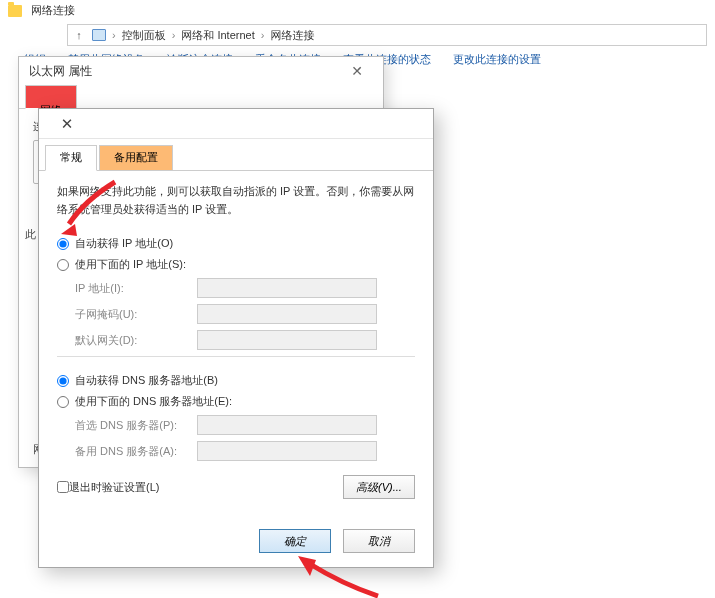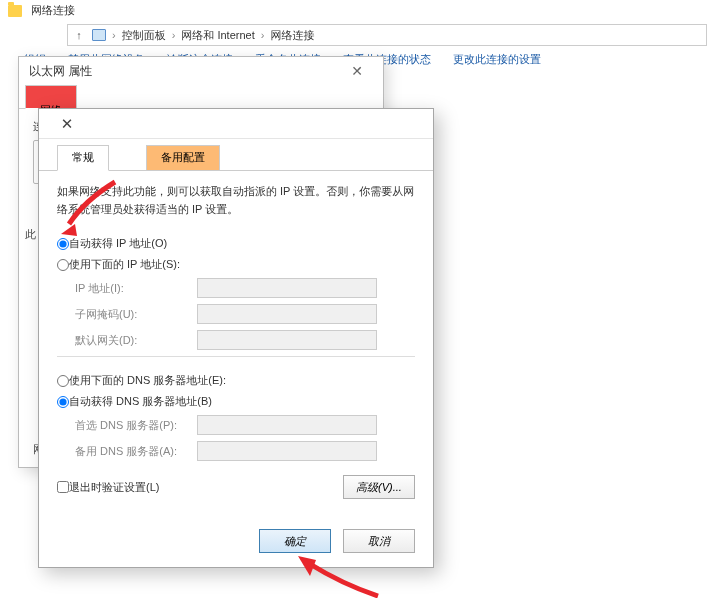--- a/index.html
+++ b/index.html
@@ -27,30 +27,30 @@
 .eth-body { padding:10px 14px; font-size:11px; color:#333; }
 .eth-connect-label { margin-bottom:6px; }
 .eth-connect-box { border:1px solid #bbb; height:44px; border-radius:2px; }
 .eth-side-letter { position:absolute; left:6px; top:170px; font-size:11px; color:#444; }
 .eth-items-label { position:absolute; left:14px; bottom:10px; font-size:11px; color:#444; }
 
 
 .ipv4-dialog { position:absolute; left:38px; top:108px; width:396px; height:460px; background:#fff; border:1px solid #a6a6a6; box-shadow:6px 6px 18px rgba(0,0,0,.22); }
 .ipv4-title { height:30px; display:flex; align-items:center; justify-content:space-between; padding:0 10px; font-size:12px; color:#222; border-bottom:1px solid #e5e5e5; }
 .ipv4-close { width:36px; height:24px; display:flex; align-items:center; justify-content:center; color:#444; font-size:15px; }
-.ipv4-tabs { height:26px; display:flex; padding-left:18px; margin-top:6px; border-bottom:1px solid #ccc;gap:35px; }
+.ipv4-tabs { height:26px; display:flex; padding-left:6px; margin-top:6px; border-bottom:1px solid #ccc; }
 .ipv4-tab { padding:4px 14px 3px; font-size:11px; border:1px solid #ccc; margin-right:2px; margin-bottom:-1px; background:#fdba74; }
 .ipv4-tab.active { background:#fff; border-bottom:1px solid #fff; }
 .ipv4-body { padding:12px 18px 10px; font-size:11px; color:#333; }
 .desc { line-height:1.6; margin-bottom:18px; }
 
 .group { border-top:1px solid #ddd; padding-top:10px; margin-top:6px; }
 .group.first { border-top:none; padding-top:0; margin-top:0; }
 
-.radio-row { display:flex; align-items:center; margin:6px 0 4px; }
+.radio-row { display:flex; align-items:center; gap:6px; margin:6px 0 4px; }
 .radio-row input[type=radio] { width:12px; height:12px; }
 
 .field-row { display:flex; align-items:center; margin:6px 0; color:#888; }
 .field-row label { width:140px; padding-left:18px; }
 .field-row input[type=text] { width:180px; height:20px; border:1px solid #ccc; background:#f0f0f0; }
 
 .validate-row { display:flex; align-items:center; justify-content:space-between; margin-top:14px; }
 .validate-row .chk { display:flex; align-items:center; color:#333; }
 .validate-row .chk input { width:12px; height:12px; }
 
@@ -139,26 +139,26 @@
         <input type="text" disabled="" style="">
       </div>
       <div class="field-row">
         <label>默认网关(D):</label>
         <input type="text" disabled="" style="">
       </div>
     </div>
 
     <div class="group">
       <div class="radio-row">
+        <input type="radio" checked="" style="">
+        <span>自动获得 DNS 服务器地址(B)</span>
+      </div>
+      <div class="radio-row">
         <input type="radio" style="">
         <span>使用下面的 DNS 服务器地址(E):</span>
-      </div>
-      <div class="radio-row">
-        <input type="radio" checked="" style="">
-        <span>自动获得 DNS 服务器地址(B)</span>
       </div>
       <div class="field-row">
         <label>首选 DNS 服务器(P):</label>
         <input type="text" disabled="" style="">
       </div>
       <div class="field-row">
         <label>备用 DNS 服务器(A):</label>
         <input type="text" disabled="" style="">
       </div>
     </div>

